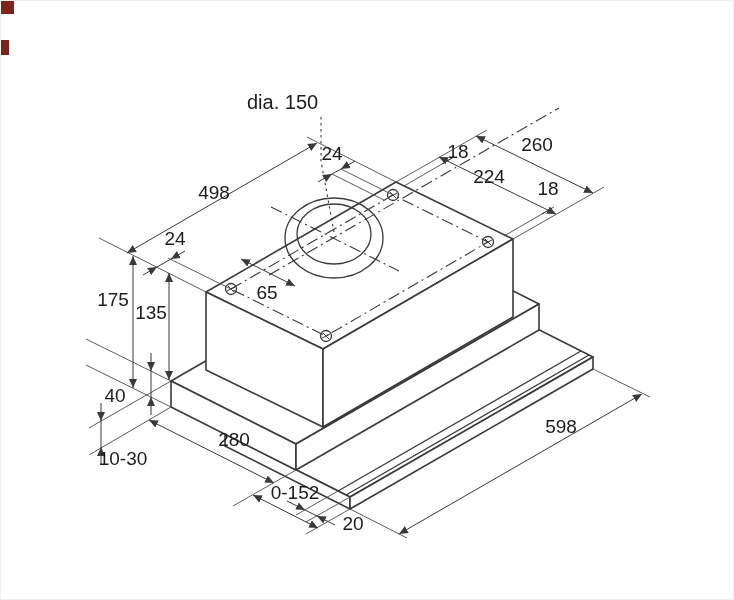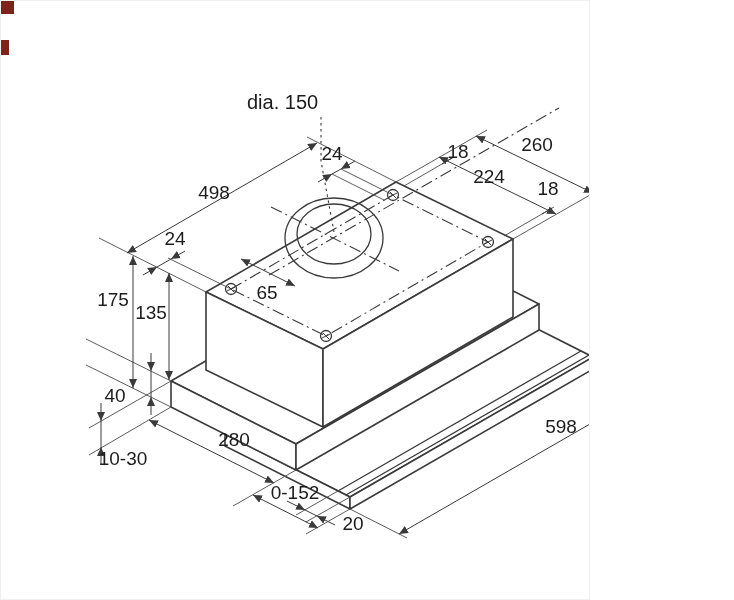--- a/index.html
+++ b/index.html
@@ -1,17 +1,17 @@
 <!DOCTYPE html>
 <html><head>
 <meta charset="utf-8">
 <style>
   html,body{margin:0;padding:0;background:#ffffff;}
   .canvas{
-    position:relative;width:590px;height:600px;background:#ffffff;
+    position:relative;width:734px;height:600px;background:#ffffff;
     font-family:"Liberation Sans",sans-serif;overflow:hidden;
     border:1px solid #f0f0f0;box-sizing:border-box;
   }
   svg{position:absolute;left:0;top:0;}
   .edge{fill:#ffffff;stroke:#3a3a3a;stroke-width:1.6;stroke-linejoin:round;}
   .thin{fill:none;stroke:#3a3a3a;stroke-width:1.3;}
   .dim{stroke:#3a3a3a;stroke-width:1;fill:none;}
   .ext{stroke:#4a4a4a;stroke-width:0.9;fill:none;}
   .dashdot{stroke:#3a3a3a;stroke-width:1.1;fill:none;stroke-dasharray:12 4 2 4;}
   .dotted{stroke:#3a3a3a;stroke-width:1.1;fill:none;stroke-dasharray:2.5 3.5;}

